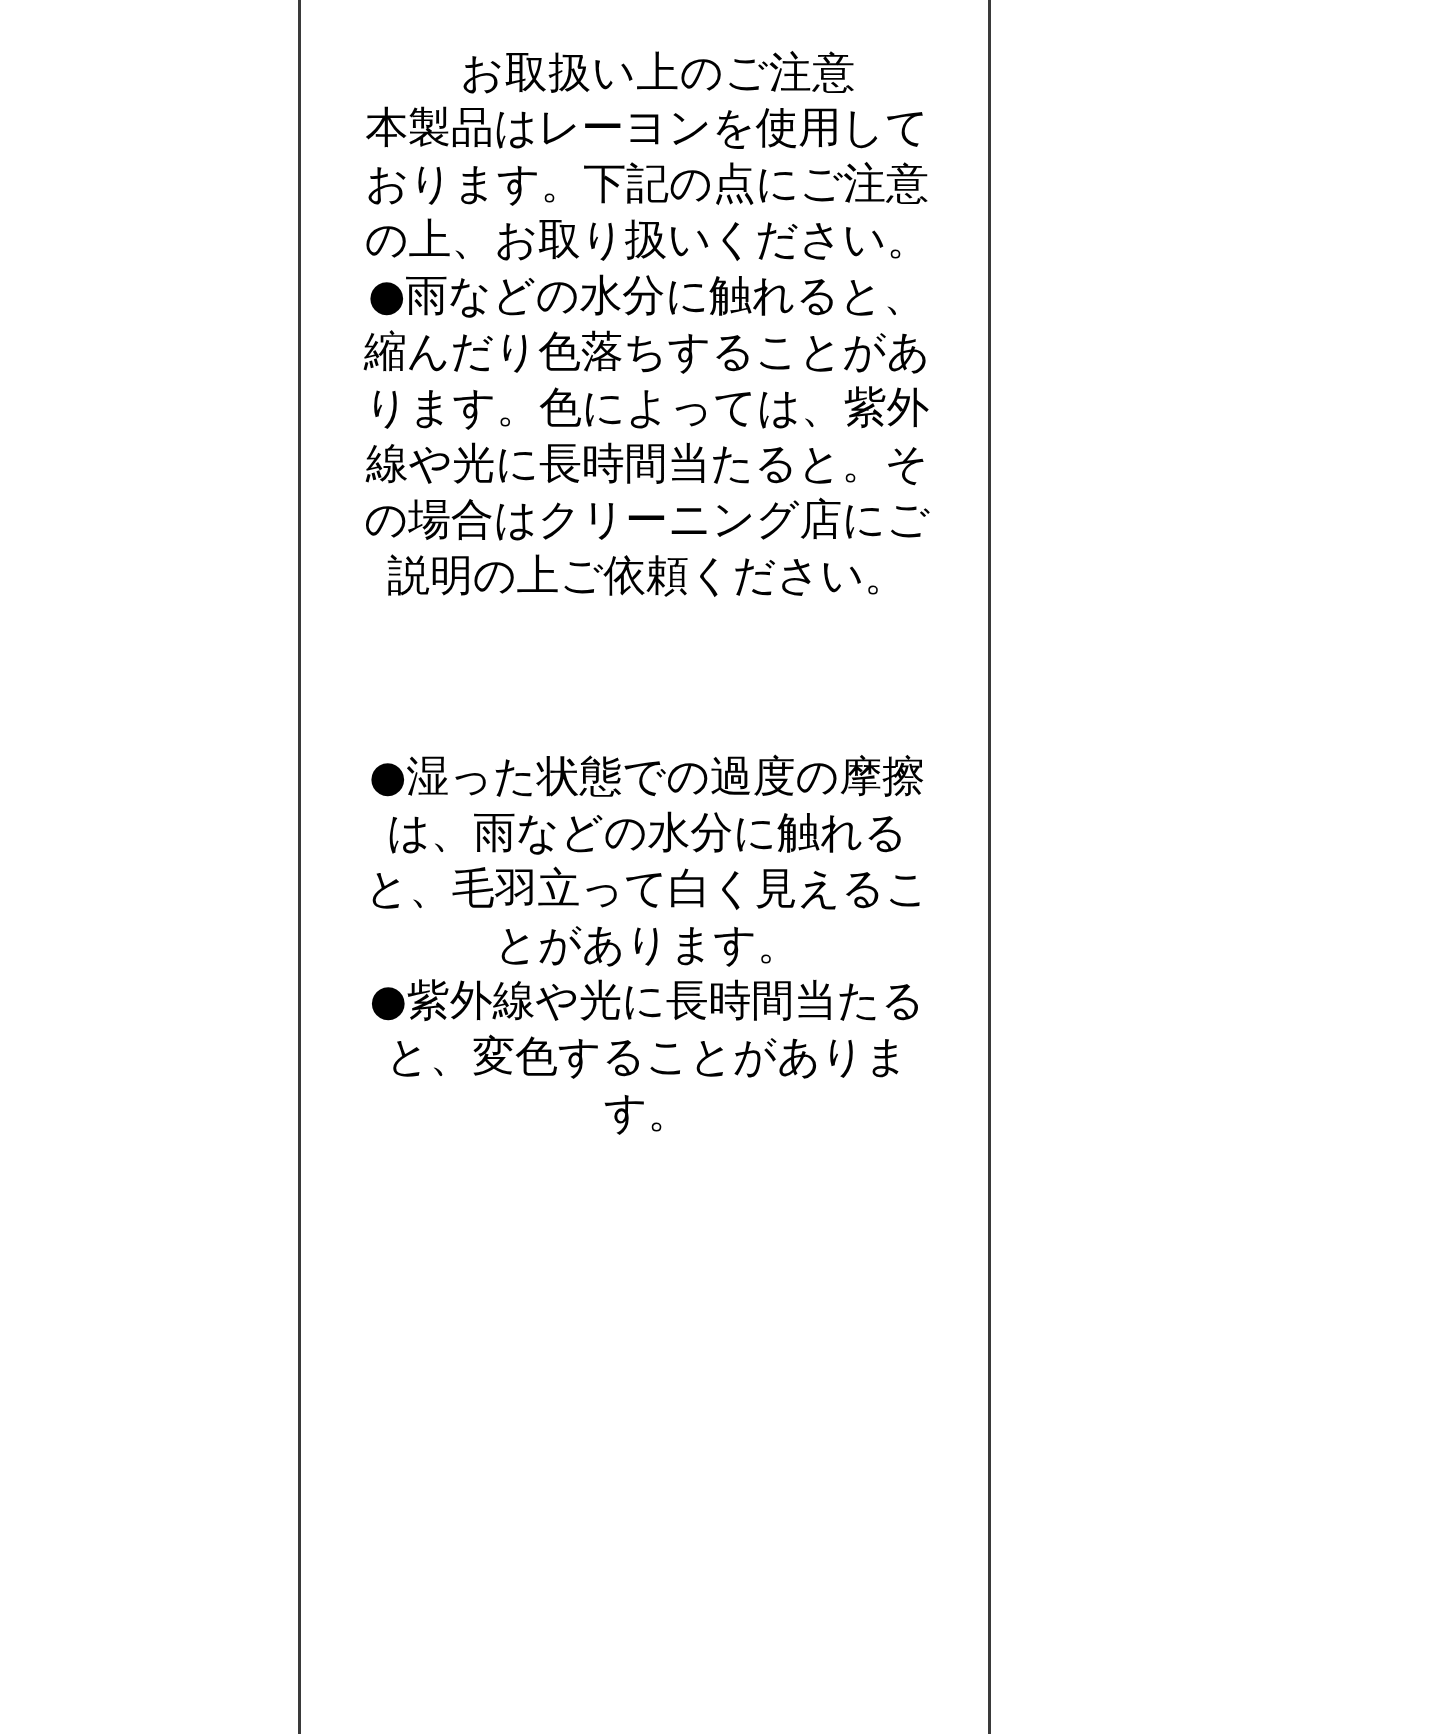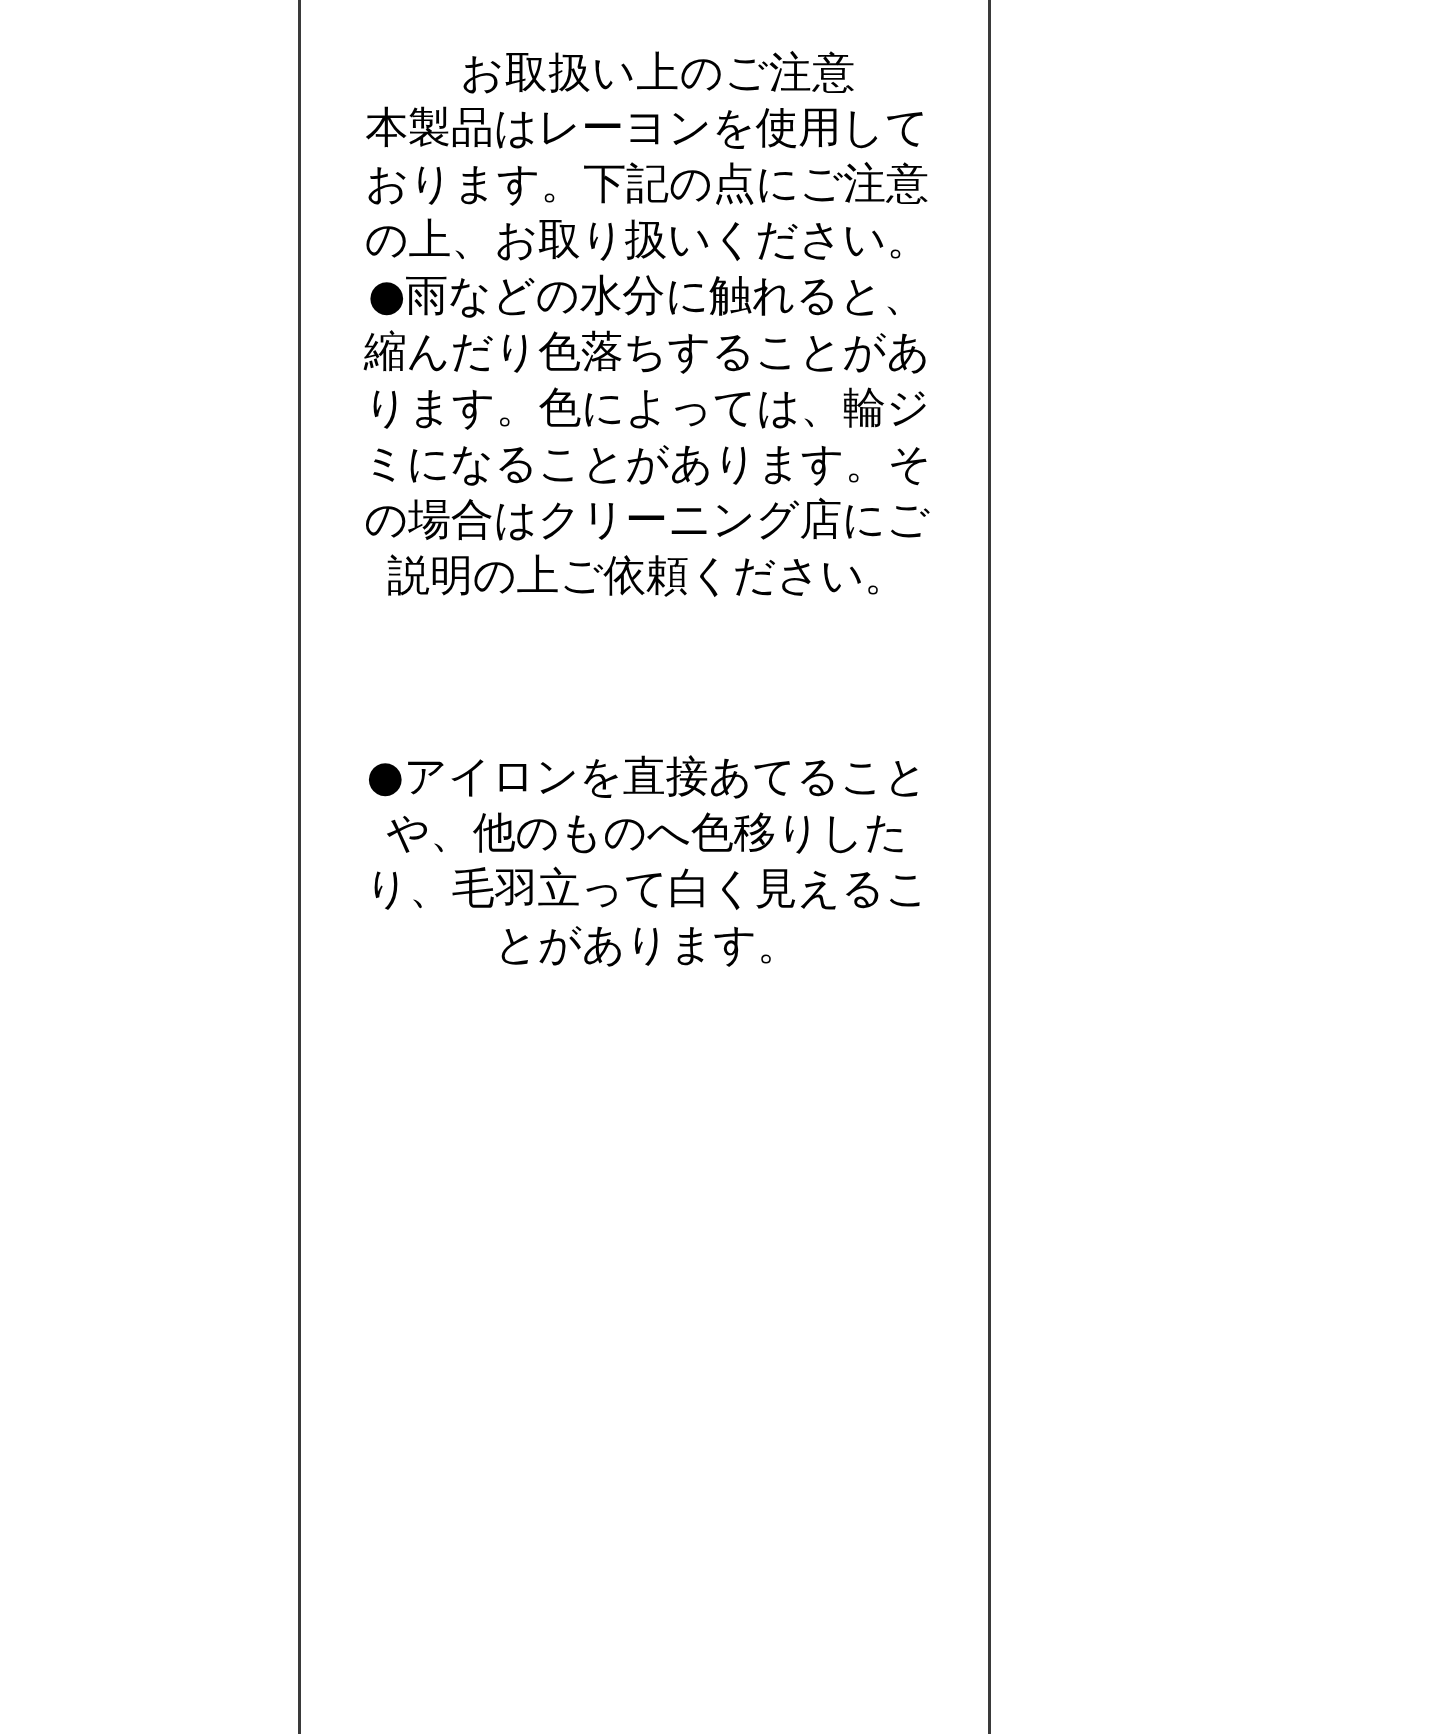--- a/index.html
+++ b/index.html
@@ -71,22 +71,23 @@
 
   <div class="rule rule-left"></div>
   <div class="rule rule-right"></div>
 
   <div class="content">
 
     <h1 class="heading">お取扱い上のご注意</h1>
 
     <p class="para">本製品はレーヨンを使用しております。下記の点にご注意の上、お取り扱いください。</p>
 
-    <p class="para">●雨などの水分に触れると、縮んだり色落ちすることがあります。色によっては、輪ジミになることがあります。その場合はクリーニング店にご説明の上ご依頼ください。</p>
+    <p class="para">●雨などの水分に触れると、縮んだり色落ちすることがあります。色によっては、紫外線や光に長時間当たると。その場合はクリーニング店にご説明の上ご依頼ください。</p>
 
     <div class="gap"></div>
 
 
-    <p class="para">●アイロンを直接あてることや、他のものへ色移りしたり、毛羽立って白く見えることがあります。</p>
+    <p class="para">●湿った状態での過度の摩擦は、雨などの水分に触れると、毛羽立って白く見えることがあります。</p>
 
+    <p class="para">●紫外線や光に長時間当たると、変色することがあります。</p>
 
   </div>
 </div>
 
 </body></html>

